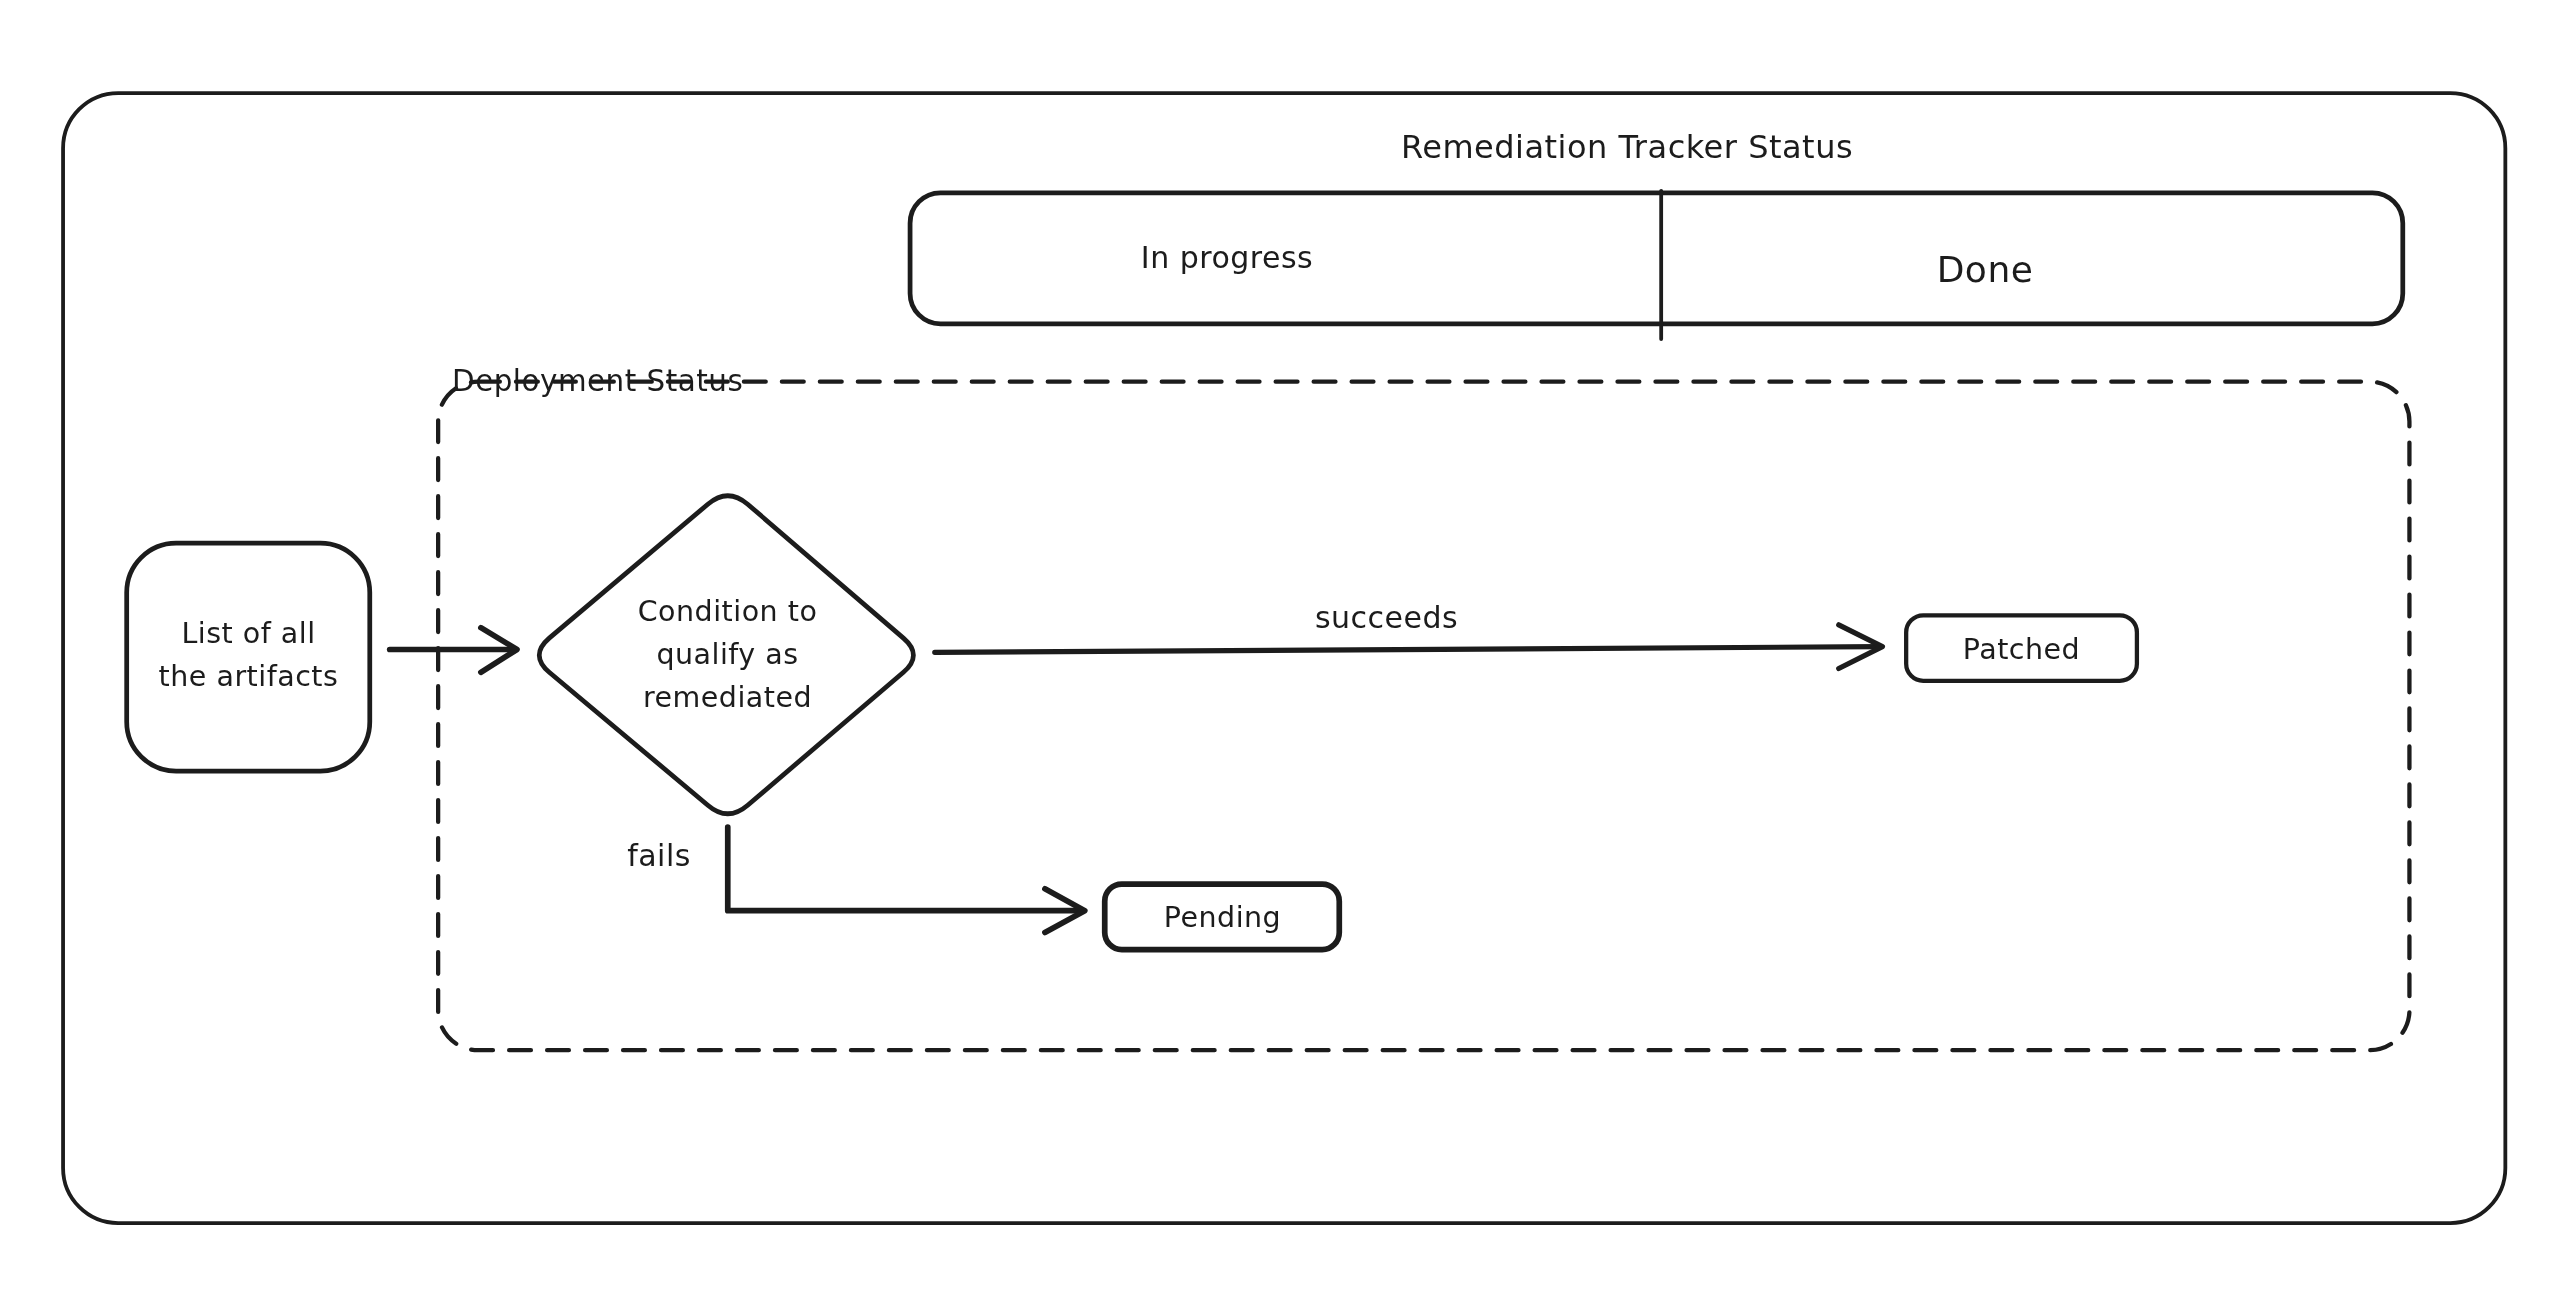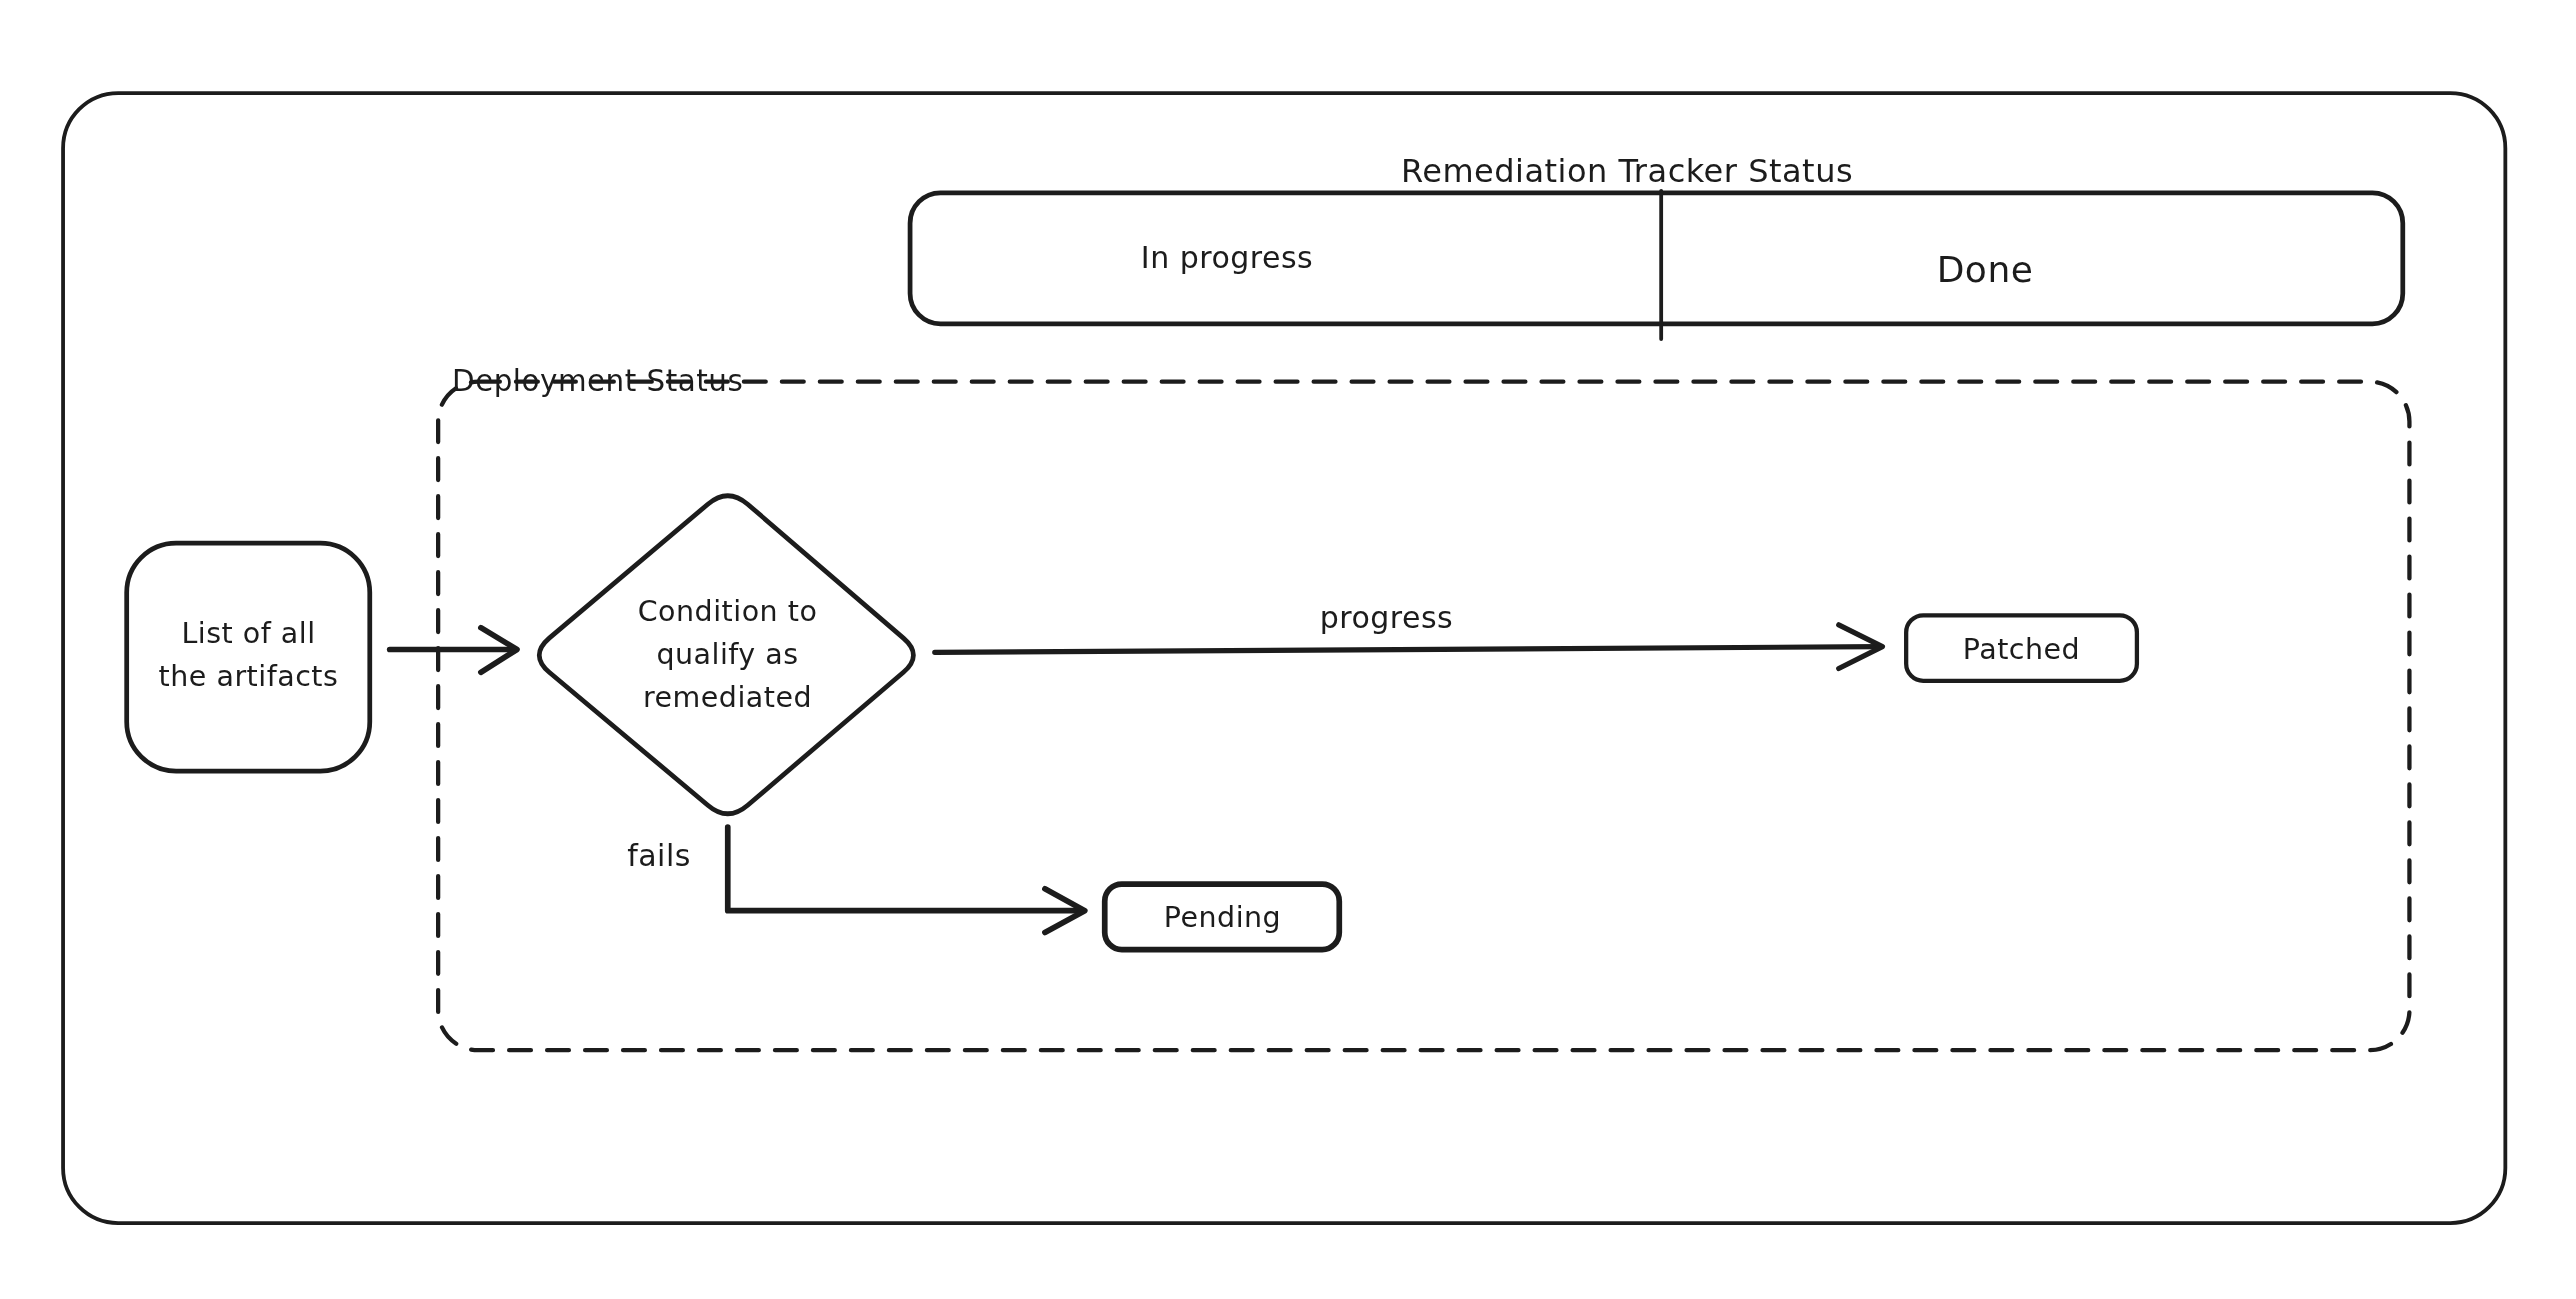--- a/index.html
+++ b/index.html
@@ -15,21 +15,21 @@
     overflow: hidden;
   }
   .canvas svg { position: absolute; left: 0; top: 0; }
   .label {
     position: absolute;
     color: var(--ink);
     letter-spacing: 0.5px;
     white-space: nowrap;
   }
   .centered { text-align: center; }
-  .t-title      { left: 1342px; top: 127px; width: 570px; font-size: 32px; line-height: 40px; margin-top: 24px; }
+  .t-title      { left: 1342px; top: 127px; width: 570px; font-size: 32px; line-height: 40px; }
   .t-inprogress { left: 1037px; top: 239px; width: 380px; font-size: 30px; line-height: 38px; }
   .t-done       { left: 1795px; top: 251px; width: 380px; font-size: 36px; line-height: 38px; }
   .t-deploy     { left: 452px;  top: 334px; font-size: 29.4px; line-height: 38px; margin-top: 28px; }
   .t-artifacts  { left: 106px;  top: 612px; width: 285px; font-size: 28.5px; line-height: 43px; }
   .t-condition  { left: 585px;  top: 590px; width: 285px; font-size: 28.5px; line-height: 43px; text-align: center; }
   .t-succeeds   { left: 1244px; top: 599px; width: 285px; font-size: 30px; line-height: 38px; }
   .t-fails      { left: 564px;  top: 837px; width: 190px; font-size: 30px; line-height: 38px; }
   .node-label {
     position: absolute;
     display: flex;
@@ -87,21 +87,21 @@
     <div>List of all</div>
     <div>the artifacts</div>
   </div>
 
   <div class="label centered t-condition">
     <div>Condition to</div>
     <div>qualify as</div>
     <div>remediated</div>
   </div>
 
-  <div class="label centered t-succeeds">progress</div>
+  <div class="label centered t-succeeds">succeeds</div>
 
   <div class="label centered t-fails">fails</div>
 
   <div class="node-label t-patched">Patched</div>
 
   <div class="node-label t-pending">Pending</div>
 
 </div>
 
 

